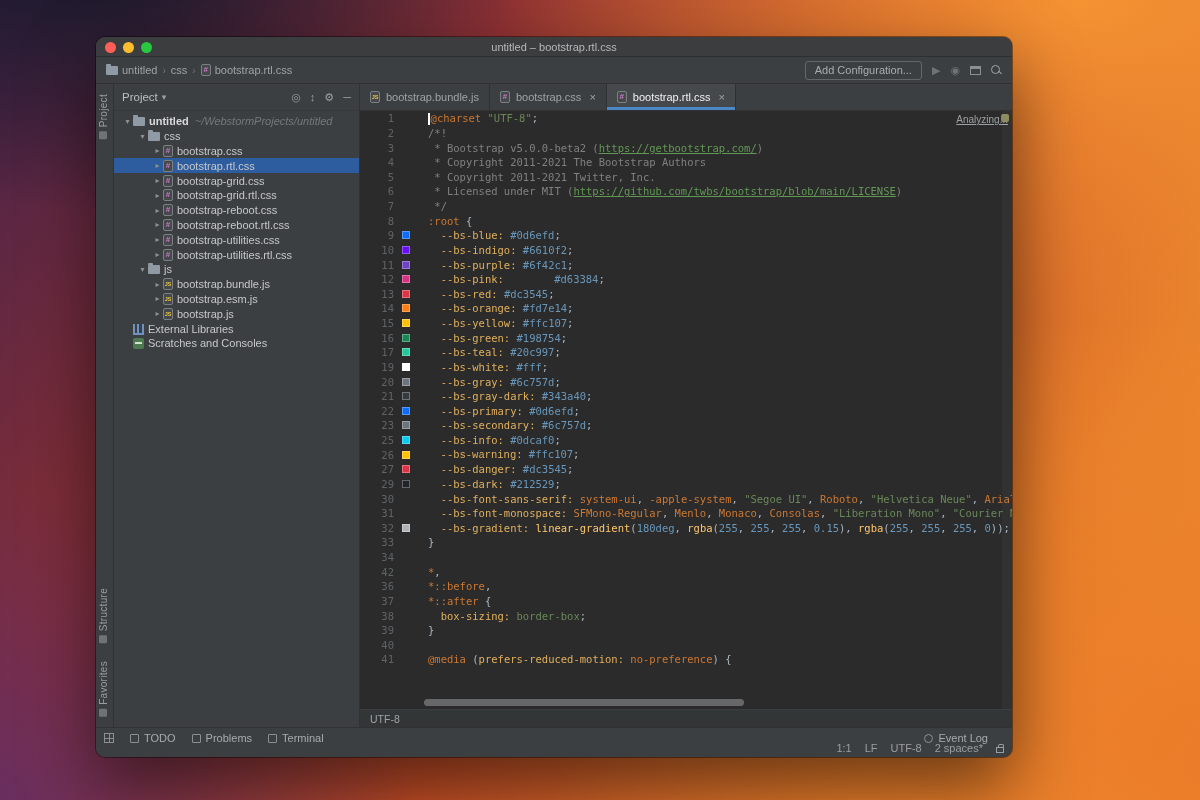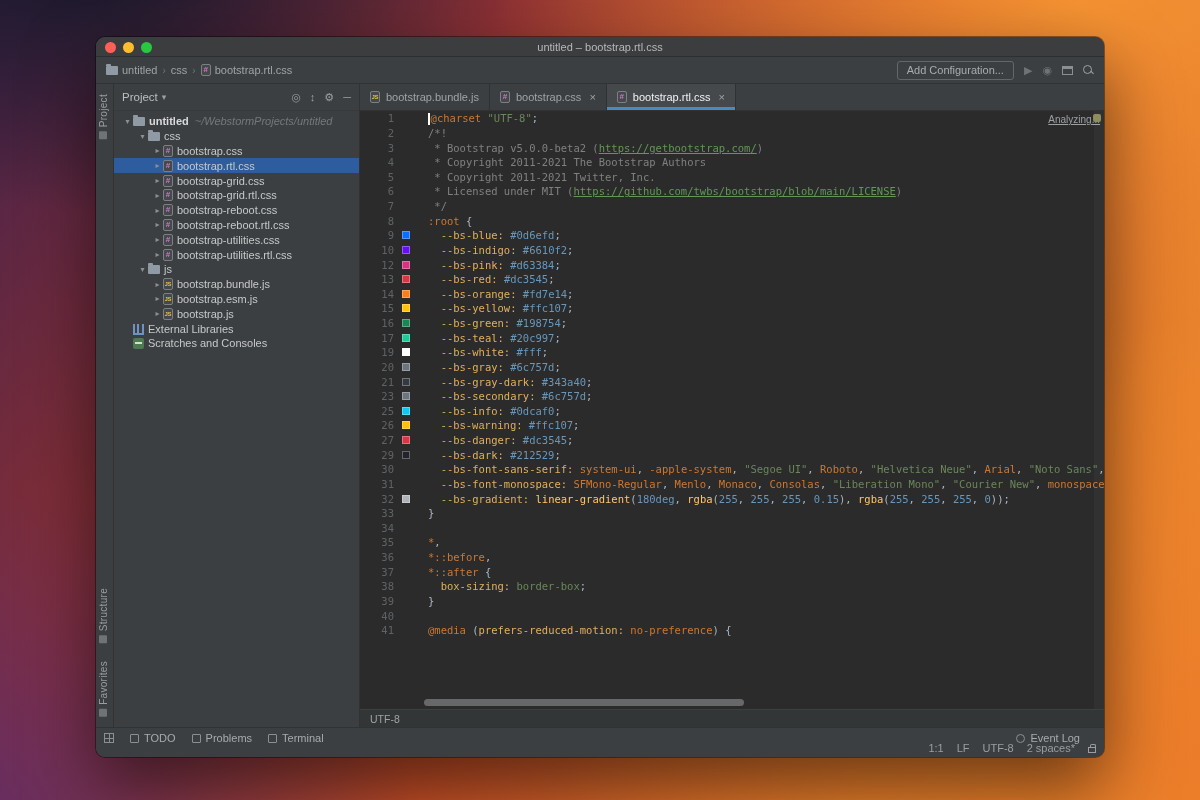--- a/index.html
+++ b/index.html
@@ -9,21 +9,21 @@
     width:1200px; height:800px; position:relative;
     background:
       radial-gradient(700px 420px at 8% -5%, rgba(20,24,40,.95), rgba(20,24,40,0) 60%),
       radial-gradient(800px 600px at -5% 105%, rgba(90,44,110,.9), rgba(90,44,110,0) 60%),
       radial-gradient(900px 500px at 90% 0%, rgba(247,150,51,.95), rgba(247,150,51,0) 65%),
       radial-gradient(1000px 700px at 105% 95%, rgba(235,120,40,.95), rgba(235,120,40,0) 70%),
       linear-gradient(125deg, #46224a 0%, #8f3133 30%, #c84f27 55%, #e8822c 80%, #f09a33 100%);
   }
 
   .window {
-    position:absolute; left:96px; top:37px; width:1008px; height:720px;
+    position:absolute; left:96px; top:37px; width:916px; height:720px;
     background:#3c3f41; border-radius:9px; overflow:hidden;
     box-shadow:0 30px 70px rgba(0,0,0,.55), 0 0 0 1px rgba(0,0,0,.4);
     display:flex; flex-direction:column;
   }
 
   
   .titlebar { height:20px; background:#3b3d3f; border-bottom:1px solid #2d2f31; position:relative; flex:0 0 auto; }
   .traffic { position:absolute; left:9px; top:5px; display:flex; gap:7px; }
   .tl { width:11px; height:11px; border-radius:50%; display:inline-block; }
   .tl.red{background:#ff5f57}.tl.yel{background:#febc2e}.tl.grn{background:#28c840}
@@ -285,40 +285,42 @@
           <div class="cl"><span class="ln">1</span><span class="swc"></span><span class="ct"><span class="caret"></span><span style="color: rgb(204, 120, 50);">@charset</span><span style="color: rgb(169, 183, 198);"> </span><span style="color: rgb(106, 135, 89);">"UTF-8"</span><span style="color: rgb(169, 183, 198);">;</span></span></div>
             <div class="cl"><span class="ln">2</span><span class="swc"></span><span class="ct"><span style="color: rgb(128, 128, 128);">/*!</span></span></div>
             <div class="cl"><span class="ln">3</span><span class="swc"></span><span class="ct"><span style="color: rgb(128, 128, 128);"> * Bootstrap v5.0.0-beta2 (</span><span style="color: rgb(98, 151, 85); text-decoration: underline;">https://getbootstrap.com/</span><span style="color: rgb(128, 128, 128);">)</span></span></div>
             <div class="cl"><span class="ln">4</span><span class="swc"></span><span class="ct"><span style="color: rgb(128, 128, 128);"> * Copyright 2011-2021 The Bootstrap Authors</span></span></div>
             <div class="cl"><span class="ln">5</span><span class="swc"></span><span class="ct"><span style="color: rgb(128, 128, 128);"> * Copyright 2011-2021 Twitter, Inc.</span></span></div>
             <div class="cl"><span class="ln">6</span><span class="swc"></span><span class="ct"><span style="color: rgb(128, 128, 128);"> * Licensed under MIT (</span><span style="color: rgb(98, 151, 85); text-decoration: underline;">https://github.com/twbs/bootstrap/blob/main/LICENSE</span><span style="color: rgb(128, 128, 128);">)</span></span></div>
             <div class="cl"><span class="ln">7</span><span class="swc"></span><span class="ct"><span style="color: rgb(128, 128, 128);"> */</span></span></div>
             <div class="cl"><span class="ln">8</span><span class="swc"></span><span class="ct"><span style="color: rgb(204, 120, 50); margin-top: 16px;">:root</span><span style="color: rgb(169, 183, 198);"> {</span></span></div>
             <div class="cl"><span class="ln">9</span><span class="swc"><span class="swatch" style="background: rgb(13, 110, 253);"></span></span><span class="ct"><span style="color: rgb(224, 176, 94);">  --bs-blue:</span><span style="color: rgb(169, 183, 198);"> </span><span style="color: rgb(104, 151, 187);">#0d6efd</span><span style="color: rgb(169, 183, 198);">;</span></span></div>
             <div class="cl"><span class="ln">10</span><span class="swc"><span class="swatch" style="background: rgb(102, 16, 242);"></span></span><span class="ct"><span style="color: rgb(224, 176, 94);">  --bs-indigo:</span><span style="color: rgb(169, 183, 198);"> </span><span style="color: rgb(104, 151, 187);">#6610f2</span><span style="color: rgb(169, 183, 198);">;</span></span></div>
-            <div class="cl"><span class="ln">12</span><span class="swc"><span class="swatch" style="background: rgb(214, 51, 132);"></span></span><span class="ct"><span style="color: rgb(224, 176, 94);">  --bs-pink:</span><span style="color: rgb(169, 183, 198);"> </span><span style="color: rgb(104, 151, 187);">#d63384</span><span style="color: rgb(169, 183, 198);">;</span></span></div>
+            <div class="cl"><span class="ln">11</span><span class="swc"><span class="swatch" style="background: rgb(111, 66, 193);"></span></span><span class="ct"><span style="color: rgb(224, 176, 94);">  --bs-purple:</span><span style="color: rgb(169, 183, 198);"> </span><span style="color: rgb(104, 151, 187);">#6f42c1</span><span style="color: rgb(169, 183, 198);">;</span></span></div>
+            <div class="cl"><span class="ln">12</span><span class="swc"><span class="swatch" style="background: rgb(214, 51, 132);"></span></span><span class="ct"><span style="color: rgb(224, 176, 94);">  --bs-pink:</span><span style="color: rgb(169, 183, 198);"> </span><span style="color: rgb(104, 151, 187); margin-left: 44px;">#d63384</span><span style="color: rgb(169, 183, 198);">;</span></span></div>
             <div class="cl"><span class="ln">13</span><span class="swc"><span class="swatch" style="background: rgb(220, 53, 69);"></span></span><span class="ct"><span style="color: rgb(224, 176, 94);">  --bs-red:</span><span style="color: rgb(169, 183, 198);"> </span><span style="color: rgb(104, 151, 187);">#dc3545</span><span style="color: rgb(169, 183, 198);">;</span></span></div>
             <div class="cl"><span class="ln">14</span><span class="swc"><span class="swatch" style="background: rgb(253, 126, 20);"></span></span><span class="ct"><span style="color: rgb(224, 176, 94);">  --bs-orange:</span><span style="color: rgb(169, 183, 198);"> </span><span style="color: rgb(104, 151, 187);">#fd7e14</span><span style="color: rgb(169, 183, 198);">;</span></span></div>
             <div class="cl"><span class="ln">15</span><span class="swc"><span class="swatch" style="background: rgb(255, 193, 7);"></span></span><span class="ct"><span style="color: rgb(224, 176, 94);">  --bs-yellow:</span><span style="color: rgb(169, 183, 198);"> </span><span style="color: rgb(104, 151, 187);">#ffc107</span><span style="color: rgb(169, 183, 198);">;</span></span></div>
             <div class="cl"><span class="ln">16</span><span class="swc"><span class="swatch" style="background: rgb(25, 135, 84);"></span></span><span class="ct"><span style="color: rgb(224, 176, 94);">  --bs-green:</span><span style="color: rgb(169, 183, 198);"> </span><span style="color: rgb(104, 151, 187);">#198754</span><span style="color: rgb(169, 183, 198);">;</span></span></div>
             <div class="cl"><span class="ln">17</span><span class="swc"><span class="swatch" style="background: rgb(32, 201, 151);"></span></span><span class="ct"><span style="color: rgb(224, 176, 94);">  --bs-teal:</span><span style="color: rgb(169, 183, 198);"> </span><span style="color: rgb(104, 151, 187);">#20c997</span><span style="color: rgb(169, 183, 198);">;</span></span></div>
             <div class="cl"><span class="ln">19</span><span class="swc"><span class="swatch" style="background: rgb(255, 255, 255);"></span></span><span class="ct"><span style="color: rgb(224, 176, 94);">  --bs-white:</span><span style="color: rgb(169, 183, 198);"> </span><span style="color: rgb(104, 151, 187);">#fff</span><span style="color: rgb(169, 183, 198);">;</span></span></div>
             <div class="cl"><span class="ln">20</span><span class="swc"><span class="swatch" style="background: rgb(108, 117, 125);"></span></span><span class="ct"><span style="color: rgb(224, 176, 94);">  --bs-gray:</span><span style="color: rgb(169, 183, 198);"> </span><span style="color: rgb(104, 151, 187);">#6c757d</span><span style="color: rgb(169, 183, 198);">;</span></span></div>
             <div class="cl"><span class="ln">21</span><span class="swc"><span class="swatch" style="background: rgb(52, 58, 64);"></span></span><span class="ct"><span style="color: rgb(224, 176, 94);">  --bs-gray-dark:</span><span style="color: rgb(169, 183, 198);"> </span><span style="color: rgb(104, 151, 187);">#343a40</span><span style="color: rgb(169, 183, 198);">;</span></span></div>
+            <div class="cl"><span class="ln">22</span><span class="swc"><span class="swatch" style="background: rgb(13, 110, 253);"></span></span><span class="ct"><span style="color: rgb(224, 176, 94);">  --bs-primary:</span><span style="color: rgb(169, 183, 198);"> </span><span style="color: rgb(104, 151, 187);">#0d6efd</span><span style="color: rgb(169, 183, 198);">;</span></span></div>
             <div class="cl"><span class="ln">23</span><span class="swc"><span class="swatch" style="background: rgb(108, 117, 125);"></span></span><span class="ct"><span style="color: rgb(224, 176, 94);">  --bs-secondary:</span><span style="color: rgb(169, 183, 198);"> </span><span style="color: rgb(104, 151, 187);">#6c757d</span><span style="color: rgb(169, 183, 198);">;</span></span></div>
             <div class="cl"><span class="ln">25</span><span class="swc"><span class="swatch" style="background: rgb(13, 202, 240);"></span></span><span class="ct"><span style="color: rgb(224, 176, 94);">  --bs-info:</span><span style="color: rgb(169, 183, 198);"> </span><span style="color: rgb(104, 151, 187);">#0dcaf0</span><span style="color: rgb(169, 183, 198);">;</span></span></div>
             <div class="cl"><span class="ln">26</span><span class="swc"><span class="swatch" style="background: rgb(255, 193, 7);"></span></span><span class="ct"><span style="color: rgb(224, 176, 94); font-family: Liberation Mono, monospace;">  --bs-warning:</span><span style="color: rgb(169, 183, 198);"> </span><span style="color: rgb(104, 151, 187);">#ffc107</span><span style="color: rgb(169, 183, 198);">;</span></span></div>
             <div class="cl"><span class="ln">27</span><span class="swc"><span class="swatch" style="background: rgb(220, 53, 69);"></span></span><span class="ct"><span style="color: rgb(224, 176, 94);">  --bs-danger:</span><span style="color: rgb(169, 183, 198);"> </span><span style="color: rgb(104, 151, 187);">#dc3545</span><span style="color: rgb(169, 183, 198);">;</span></span></div>
             <div class="cl"><span class="ln">29</span><span class="swc"><span class="swatch" style="background: rgb(33, 37, 41);"></span></span><span class="ct"><span style="color: rgb(224, 176, 94);">  --bs-dark:</span><span style="color: rgb(169, 183, 198);"> </span><span style="color: rgb(104, 151, 187);">#212529</span><span style="color: rgb(169, 183, 198);">;</span></span></div>
             <div class="cl"><span class="ln">30</span><span class="swc"></span><span class="ct"><span style="color: rgb(224, 176, 94);">  --bs-font-sans-serif:</span><span style="color: rgb(169, 183, 198);"> </span><span style="color: rgb(204, 120, 50);">system-ui</span><span style="color: rgb(169, 183, 198);">, </span><span style="color: rgb(204, 120, 50);">-apple-system</span><span style="color: rgb(169, 183, 198);">, </span><span style="color: rgb(106, 135, 89);">"Segoe UI"</span><span style="color: rgb(169, 183, 198);">, </span><span style="color: rgb(204, 120, 50);">Roboto</span><span style="color: rgb(169, 183, 198);">, </span><span style="color: rgb(106, 135, 89);">"Helvetica Neue"</span><span style="color: rgb(169, 183, 198);">, </span><span style="color: rgb(204, 120, 50);">Arial</span><span style="color: rgb(169, 183, 198);">, </span><span style="color: rgb(106, 135, 89);">"Noto Sans"</span><span style="color: rgb(169, 183, 198);">, </span></span></div>
             <div class="cl"><span class="ln">31</span><span class="swc"></span><span class="ct"><span style="color: rgb(224, 176, 94);">  --bs-font-monospace:</span><span style="color: rgb(169, 183, 198);"> </span><span style="color: rgb(204, 120, 50);">SFMono-Regular</span><span style="color: rgb(169, 183, 198);">, </span><span style="color: rgb(204, 120, 50);">Menlo</span><span style="color: rgb(169, 183, 198);">, </span><span style="color: rgb(204, 120, 50);">Monaco</span><span style="color: rgb(169, 183, 198);">, </span><span style="color: rgb(204, 120, 50);">Consolas</span><span style="color: rgb(169, 183, 198);">, </span><span style="color: rgb(106, 135, 89);">"Liberation Mono"</span><span style="color: rgb(169, 183, 198);">, </span><span style="color: rgb(106, 135, 89);">"Courier New"</span><span style="color: rgb(169, 183, 198);">, </span><span style="color: rgb(204, 120, 50);">monospace</span></span></div>
             <div class="cl"><span class="ln">32</span><span class="swc"><span class="swatch" style="background: rgb(174, 179, 184);"></span></span><span class="ct"><span style="color: rgb(224, 176, 94);">  --bs-gradient:</span><span style="color: rgb(169, 183, 198);"> </span><span style="color: rgb(255, 198, 109);">linear-gradient</span><span style="color: rgb(169, 183, 198);">(</span><span style="color: rgb(104, 151, 187);">180deg</span><span style="color: rgb(169, 183, 198);">, </span><span style="color: rgb(255, 198, 109);">rgba</span><span style="color: rgb(169, 183, 198);">(</span><span style="color: rgb(104, 151, 187);">255</span><span style="color: rgb(169, 183, 198);">, </span><span style="color: rgb(104, 151, 187);">255</span><span style="color: rgb(169, 183, 198);">, </span><span style="color: rgb(104, 151, 187);">255</span><span style="color: rgb(169, 183, 198);">, </span><span style="color: rgb(104, 151, 187);">0.15</span><span style="color: rgb(169, 183, 198);">), </span><span style="color: rgb(255, 198, 109);">rgba</span><span style="color: rgb(169, 183, 198);">(</span><span style="color: rgb(104, 151, 187);">255</span><span style="color: rgb(169, 183, 198);">, </span><span style="color: rgb(104, 151, 187);">255</span><span style="color: rgb(169, 183, 198);">, </span><span style="color: rgb(104, 151, 187);">255</span><span style="color: rgb(169, 183, 198);">, </span><span style="color: rgb(104, 151, 187);">0</span><span style="color: rgb(169, 183, 198);">));</span></span></div>
             <div class="cl"><span class="ln">33</span><span class="swc"></span><span class="ct"><span style="color: rgb(169, 183, 198);">}</span></span></div>
             <div class="cl"><span class="ln">34</span><span class="swc"></span><span class="ct"></span></div>
-            <div class="cl"><span class="ln">35</span><span class="swc"></span><span class="ct"><span style="color: rgb(204, 120, 50);">*</span><span style="color: rgb(169, 183, 198);">,</span></span></div>
+            <div class="cl"><span class="ln">42</span><span class="swc"></span><span class="ct"><span style="color: rgb(204, 120, 50);">*</span><span style="color: rgb(169, 183, 198);">,</span></span></div>
             <div class="cl"><span class="ln">36</span><span class="swc"></span><span class="ct"><span style="color: rgb(204, 120, 50);">*::before</span><span style="color: rgb(169, 183, 198);">,</span></span></div>
             <div class="cl"><span class="ln">37</span><span class="swc"></span><span class="ct"><span style="color: rgb(204, 120, 50);">*::after</span><span style="color: rgb(169, 183, 198);"> {</span></span></div>
             <div class="cl"><span class="ln">38</span><span class="swc"></span><span class="ct"><span style="color: rgb(224, 176, 94);">  box-sizing:</span><span style="color: rgb(169, 183, 198);"> </span><span style="color: rgb(106, 135, 89);">border-box</span><span style="color: rgb(169, 183, 198);">;</span></span></div>
             <div class="cl"><span class="ln">39</span><span class="swc"></span><span class="ct"><span style="color: rgb(169, 183, 198);">}</span></span></div>
             <div class="cl"><span class="ln">40</span><span class="swc"></span><span class="ct"></span></div>
             <div class="cl"><span class="ln">41</span><span class="swc"></span><span class="ct"><span style="color: rgb(204, 120, 50);">@media</span><span style="color: rgb(169, 183, 198);"> (</span><span style="color: rgb(224, 176, 94);">prefers-reduced-motion:</span><span style="color: rgb(169, 183, 198);"> </span><span style="color: rgb(204, 120, 50);">no-preference</span><span style="color: rgb(169, 183, 198);">) {</span></span></div>
             <div class="analyzing">Analyzing...</div>
           <div class="corner-ind"></div>
           <div class="vscroll"></div>
           <div class="hscroll"></div>

